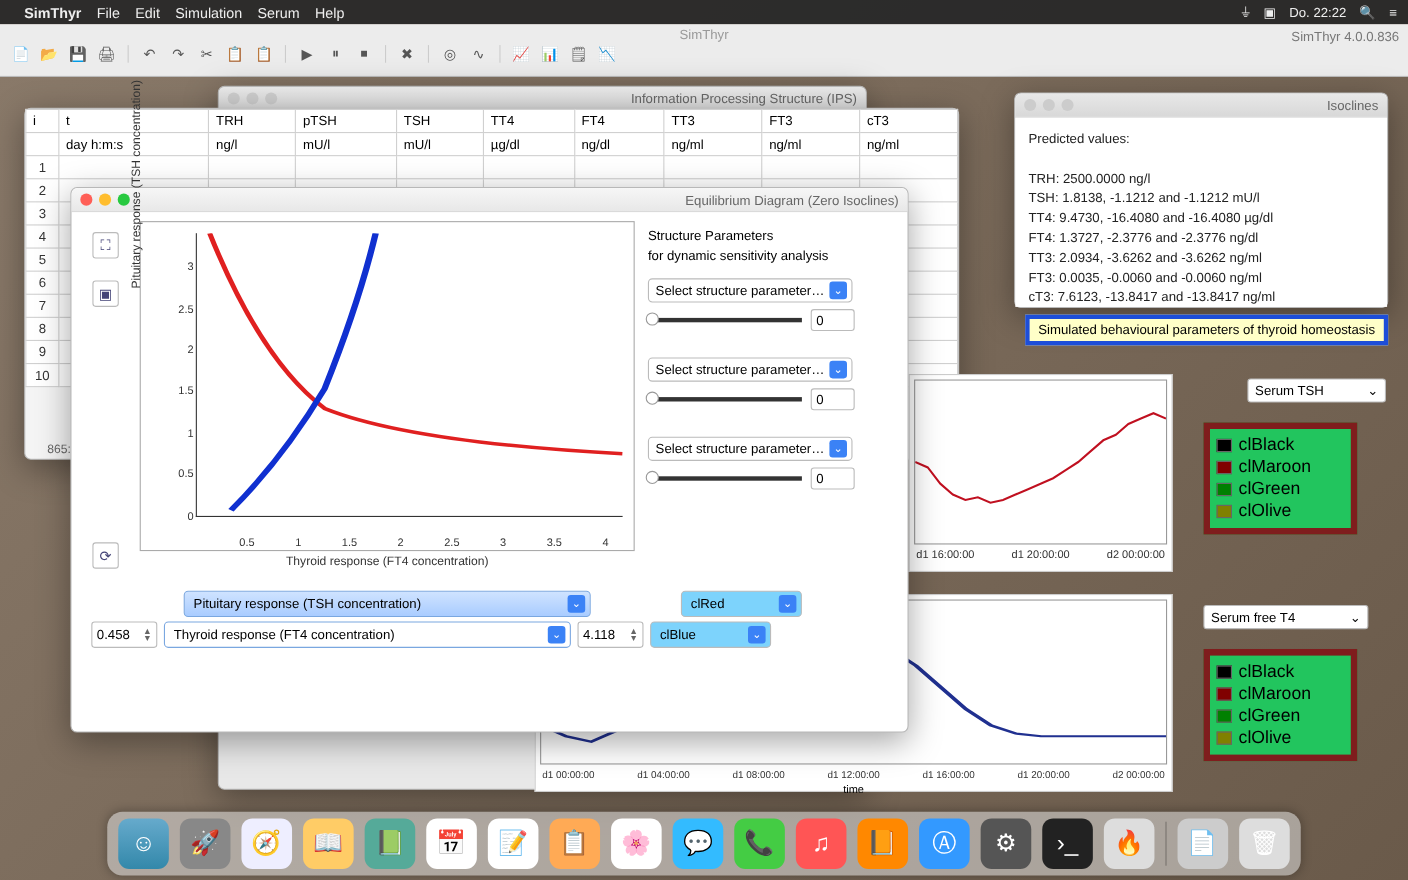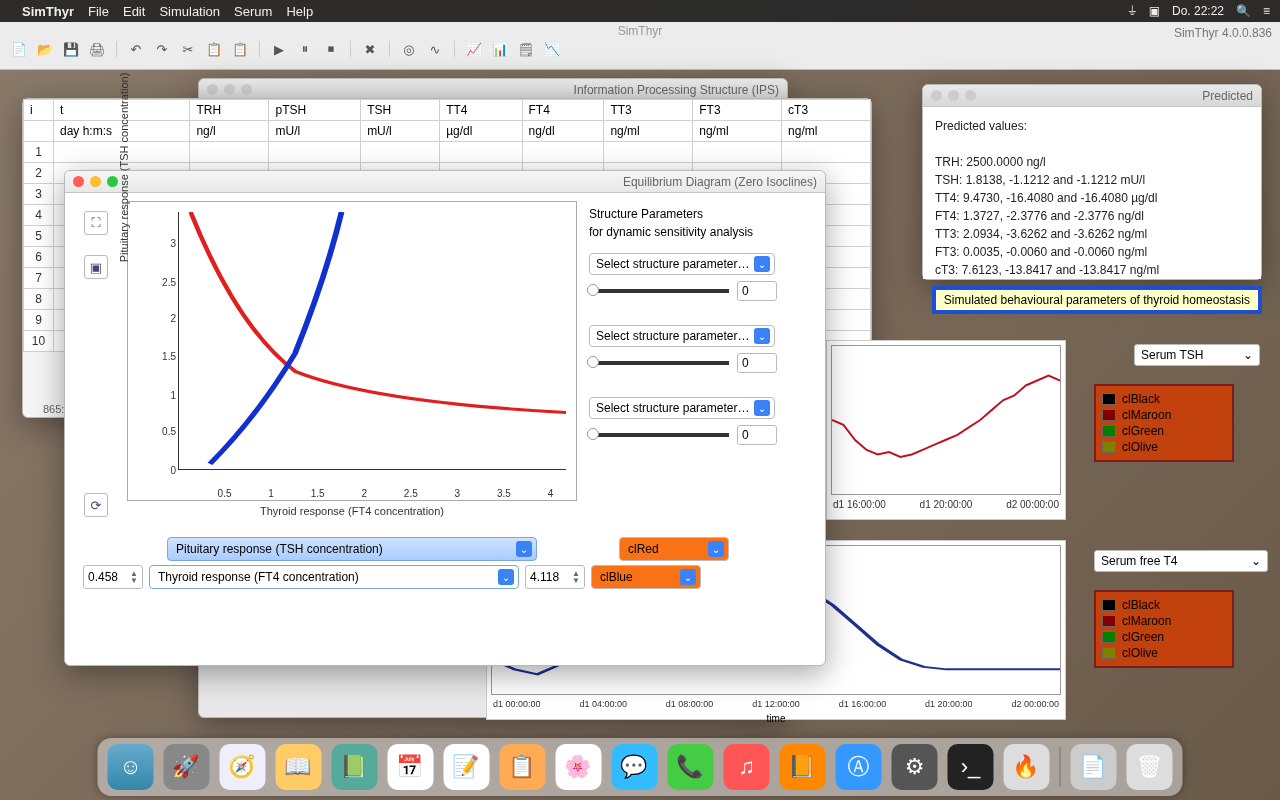--- a/index.html
+++ b/index.html
@@ -66,34 +66,34 @@
 .slider .track { width: 140px; height: 4px; background: #333; position: relative; }
 .slider .thumb { width: 12px; height: 12px; border-radius: 50%; background: #fff; border:1px solid #999; position: absolute; left:-2px; top:-5px; }
 .slider input { width: 40px; height: 20px; border: 1px solid #bbb; border-radius: 3px; text-align: left; padding: 0 4px; font-size: 12px; }
 
 .behav { padding: 8px 18px 12px; font-size: 12px; }
 .behav .row { display: flex; align-items: center; gap: 6px; margin: 4px 0; }
 .wide-select { display:flex; align-items:center; justify-content:space-between; background:#fff; border:1px solid #7aa7e0; border-radius:4px; height:24px; padding: 0 4px 0 8px; }
 .wide-select.sel { background: linear-gradient(#cfe3ff,#a9ccff); }
 .spin { width: 60px; height: 24px; border:1px solid #bbb; border-radius:3px; padding:0 4px; display:flex; align-items:center; justify-content:space-between; background:#fff; }
 .spin .arrows { font-size:8px; line-height:7px; color:#666; }
-.color-select { width: 110px; height:24px; border:1px solid #bbb; border-radius:4px; background:#f97316; display:flex; align-items:center; justify-content:space-between; padding:0 4px 0 8px; }
+.color-select { width: 110px; height:24px; border:1px solid #bbb; border-radius:4px; background:#7dd3fc; display:flex; align-items:center; justify-content:space-between; padding:0 4px 0 8px; }
 
 
 .predwin { top: 84px; right: 18px; width: 340px; height: 196px; z-index: 3; }
 .predwin .content { padding: 10px 12px; font-size: 12px; line-height: 1.5; color: #222; background:#fff; height: calc(100% - 22px); overflow:hidden; }
 
 
 .tooltip { position: absolute; top: 286px; right: 18px; background: #ffffc8; border: 4px solid #1d4ed8; padding: 3px 8px; font-size: 12px; z-index: 6; }
 
 
 .tswin { position: absolute; z-index: 2; background: #fff; border:1px solid #ccc; }
 .tswin .plot { position: relative; height: 150px; border:1px solid #999; margin: 4px; }
 .tswin .xl { font-size: 10px; color:#333; display:flex; justify-content:space-between; padding: 0 6px 4px; }
-.legendbox { position: absolute; border:2px solid #7f1d1d; background:#c2410c; font-size:12px; padding: 4px 6px; z-index:2; }
+.legendbox { position: absolute; border:6px solid #7f1d1d; background:#22c55e; font-size:16px; padding: 4px 6px; z-index:2; }
 .legendbox .li { display:flex; align-items:center; gap:6px; margin:2px 0; }
 .legendbox .sw { width:14px; height:12px; border:1px solid #666; }
 .sel-small { border:1px solid #bbb; border-radius:3px; background:#fff; height:22px; display:flex; align-items:center; justify-content:space-between; padding:0 6px; font-size:12px; }
 
 
 .dock { position: absolute; bottom: 4px; left: 50%; transform: translateX(-50%); height: 58px; background: rgba(220,220,220,0.55); border-radius: 14px; padding: 4px 10px; display:flex; align-items:center; gap: 10px; box-shadow: 0 0 10px rgba(0,0,0,0.3); }
 .dock .app { width: 46px; height: 46px; border-radius: 10px; display:flex; align-items:center; justify-content:center; font-size: 22px; color:#fff; }
 .dock .sep { width:1px; height:40px; background: rgba(0,0,0,0.3); }
 
 svg.ts { width:100%; height:100%; }
@@ -361,21 +361,21 @@
     <span>d1 00:00:00</span>
       <span>d1 04:00:00</span>
       <span>d1 08:00:00</span>
     <span>d1 12:00:00</span>
       <span>d1 16:00:00</span>
       <span>d1 20:00:00</span>
     <span>d2 00:00:00</span>
   </div>
   <div style="text-align:center; font-size:10px;">time</div>
 </div>
-<div style="position:absolute; top:550px; left:1094px; width:174px;">
+<div style="position:absolute; top:550px; left:1094px; width:150px;">
   <div class="sel-small">
       <span>Serum free T4</span>
       <span>⌄</span>
     </div>
 </div>
 <div class="legendbox" style="top:590px; left:1094px; width:140px;">
   <div class="li">
       <span class="sw" style="background:#000"></span>
       <span>clBlack</span>
     </div>
@@ -393,21 +393,21 @@
     </div>
 </div>
 
 <div class="window predwin">
   <div class="titlebar">
     <div class="traffic">
         <span class="tr-grey"></span>
         <span class="tr-grey"></span>
         <span class="tr-grey"></span>
       </div>
-    <div class="wtitle">Predicted</div>
+    <div class="wtitle">Isoclines</div>
   </div>
   <div class="content">
     <div>Predicted values:</div><br>
     <div>TRH: 2500.0000 ng/l</div>
     <div>TSH: 1.8138, -1.1212 and -1.1212 mU/l</div>
     <div>TT4: 9.4730, -16.4080 and -16.4080 µg/dl</div>
     <div>FT4: 1.3727, -2.3776 and -2.3776 ng/dl</div>
     <div>TT3: 2.0934, -3.6262 and -3.6262 ng/ml</div>
     <div>FT3: 0.0035, -0.0060 and -0.0060 ng/ml</div>
     <div>cT3: 7.6123, -13.8417 and -13.8417 ng/ml</div>

